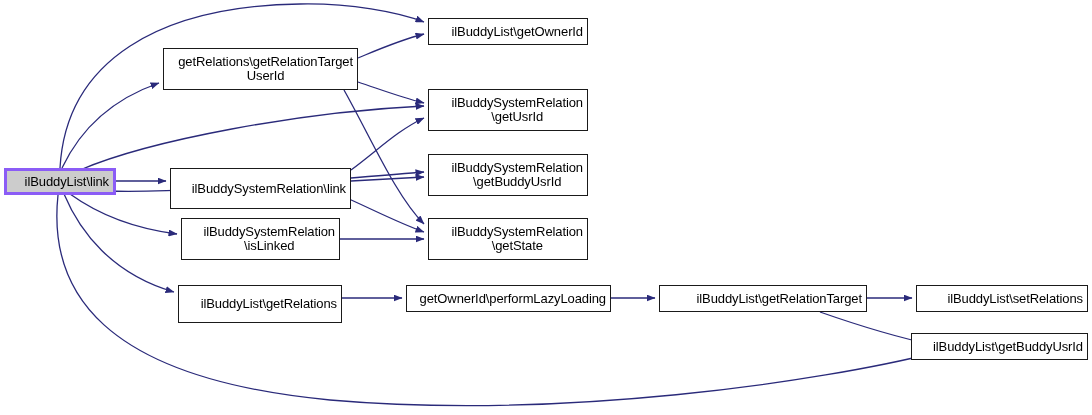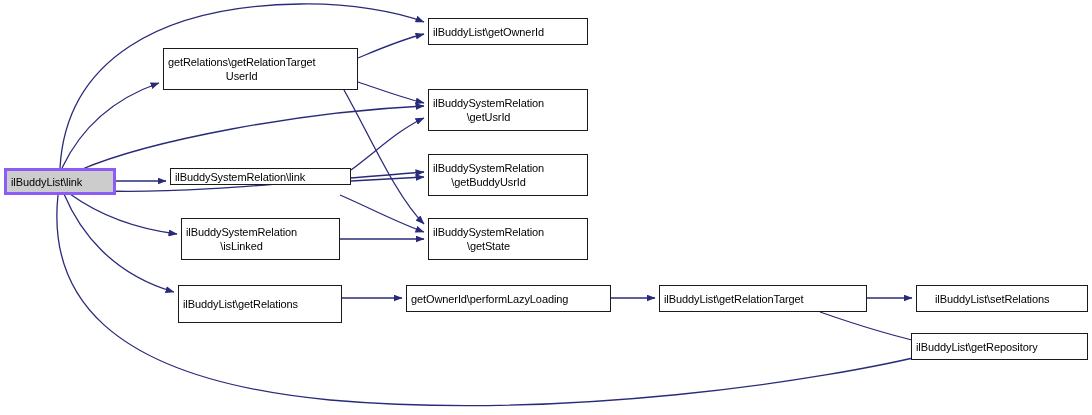--- a/index.html
+++ b/index.html
@@ -26,23 +26,23 @@
     pointer-events: none;
   }
   .gnode {
     position: absolute;
     box-sizing: border-box;
     border: 1px solid #1a1a1a;
     background: #ffffff;
     color: #000000;
     display: flex;
     align-items: center;
-    justify-content: flex-start;
+    justify-content: flex-end;
     text-align: center;
-    font-size: 11px;
+    font-size: 13px;
     line-height: 14px;
     letter-spacing: -0.1px;
     white-space: pre-line;
     z-index: 5;
   }
   .gnode.root {
     background: #cccccc;
     border: 3px solid #8b5cf6;
   }
   .gnode .nlabel {
@@ -87,25 +87,25 @@
 
   <div id="node-group">
       <div class="gnode root" style="left: 4px; top: 168px; width: 112px; height: 27px;"><span class="nlabel">ilBuddyList\link</span></div>
       <div class="gnode" style="left: 163px; top: 48px; width: 195px; height: 42px;"><span class="nlabel">getRelations\getRelationTarget
 UserId</span></div>
       <div class="gnode" style="left: 428px; top: 18px; width: 160px; height: 27px;"><span class="nlabel">ilBuddyList\getOwnerId</span></div>
       <div class="gnode" style="left: 428px; top: 89px; width: 160px; height: 42px;"><span class="nlabel">ilBuddySystemRelation
 \getUsrId</span></div>
       <div class="gnode" style="left: 428px; top: 154px; width: 160px; height: 42px;"><span class="nlabel">ilBuddySystemRelation
 \getBuddyUsrId</span></div>
-      <div class="gnode" style="left: 170px; top: 168px; width: 181px; height: 17px;"><span class="nlabel">ilBuddySystemRelation\link</span></div>
+      <div class="gnode" style="left: 170px; top: 168px; width: 181px; height: 41px;"><span class="nlabel">ilBuddySystemRelation\link</span></div>
       <div class="gnode" style="left: 428px; top: 218px; width: 160px; height: 42px;"><span class="nlabel">ilBuddySystemRelation
 \getState</span></div>
       <div class="gnode" style="left: 181px; top: 218px; width: 159px; height: 42px;"><span class="nlabel">ilBuddySystemRelation
 \isLinked</span></div>
       <div class="gnode" style="left: 178px; top: 285px; width: 164px; height: 38px;"><span class="nlabel">ilBuddyList\getRelations</span></div>
       <div class="gnode" style="left: 406px; top: 285px; width: 205px; height: 27px;"><span class="nlabel">getOwnerId\performLazyLoading</span></div>
       <div class="gnode" style="left: 659px; top: 285px; width: 208px; height: 27px;"><span class="nlabel">ilBuddyList\getRelationTarget</span></div>
       <div class="gnode" style="left: 916px; top: 285px; width: 172px; height: 27px; padding-left: 14px;"><span class="nlabel">ilBuddyList\setRelations</span></div>
-      <div class="gnode" style="left: 911px; top: 333px; width: 177px; height: 27px;"><span class="nlabel">ilBuddyList\getRepository</span></div>
+      <div class="gnode" style="left: 911px; top: 333px; width: 177px; height: 27px;"><span class="nlabel">ilBuddyList\getBuddyUsrId</span></div>
     </div>
 
 </div>
 
 </body></html>

